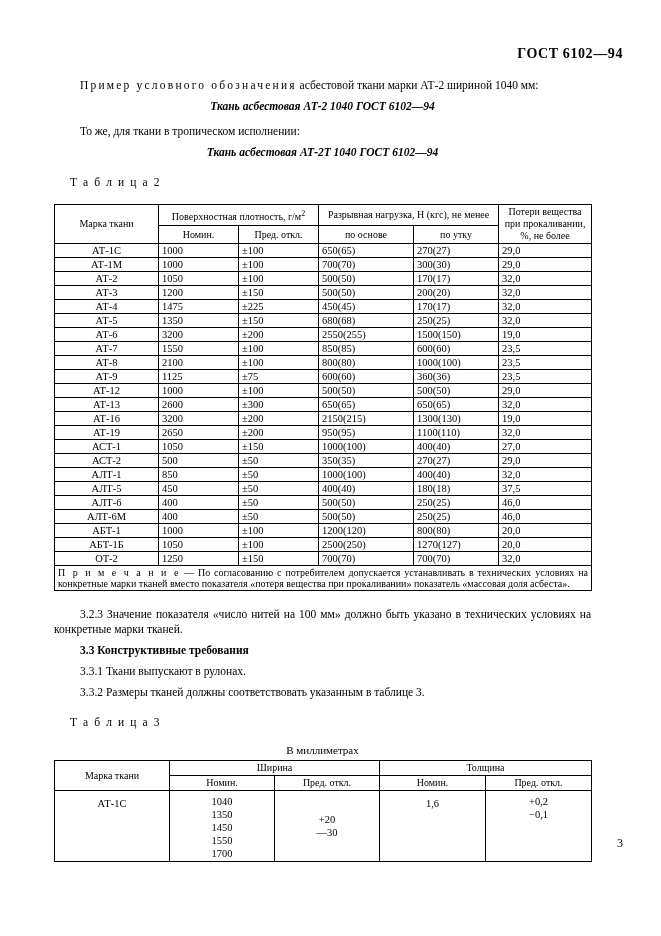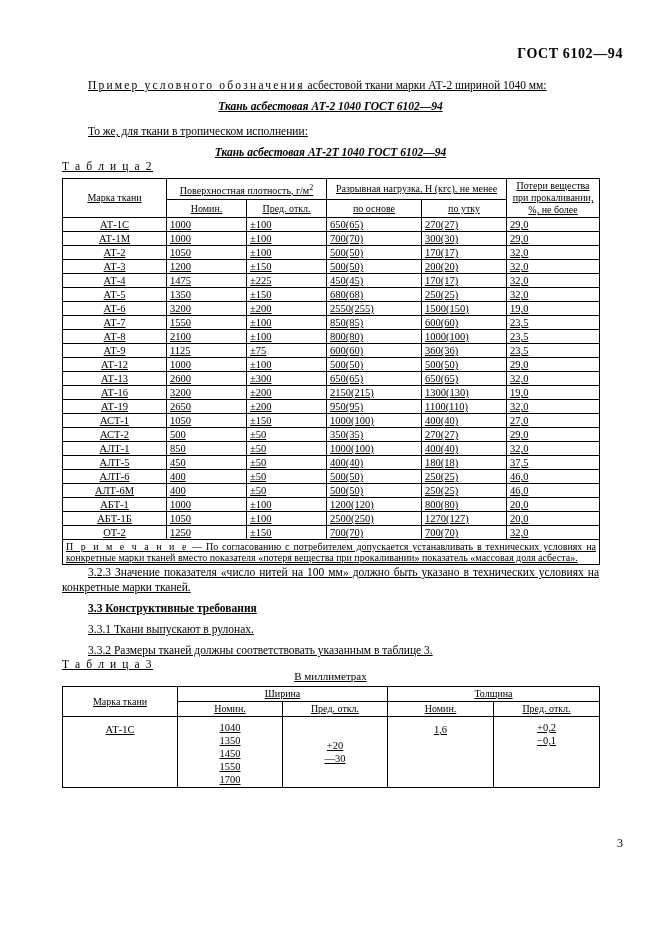--- a/index.html
+++ b/index.html
@@ -26,23 +26,22 @@
     top: 46px;
     right: 38px;
     font-family: "Liberation Serif", serif;
     font-size: 14px;
     font-weight: bold;
     letter-spacing: 0.6px;
   }
   .content {
     position: absolute;
     top: 78px;
-    left: 62px;
+    left: 54px;
     width: 537px;
-    text-decoration: underline;
   }
   .para {
     font-size: 11.5px;
     line-height: 15px;
     text-align: justify;
     margin: 0;
   }
   .spaced {
     letter-spacing: 2.2px;
   }
@@ -51,26 +50,26 @@
   }
   .ital-bold {
     font-style: italic;
     font-weight: bold;
   }
   .indent {
     text-indent: 26px;
   }
   .mt6 { margin-top: 6px; }
   .mt10 { margin-top: 10px; }
-  .mt16 { }
+  .mt16 { margin-top: 16px; }
 
   .tablabel {
     font-size: 11.5px;
     letter-spacing: 1.6px;
-    margin: 0;
+    margin: 16px;
   }
   table.grid {
     border-collapse: collapse;
     width: 537px;
     font-size: 10.5px;
     table-layout: fixed;
   }
   table.grid th, table.grid td {
     border: 1px solid #000;
     padding: 1px 3px;

